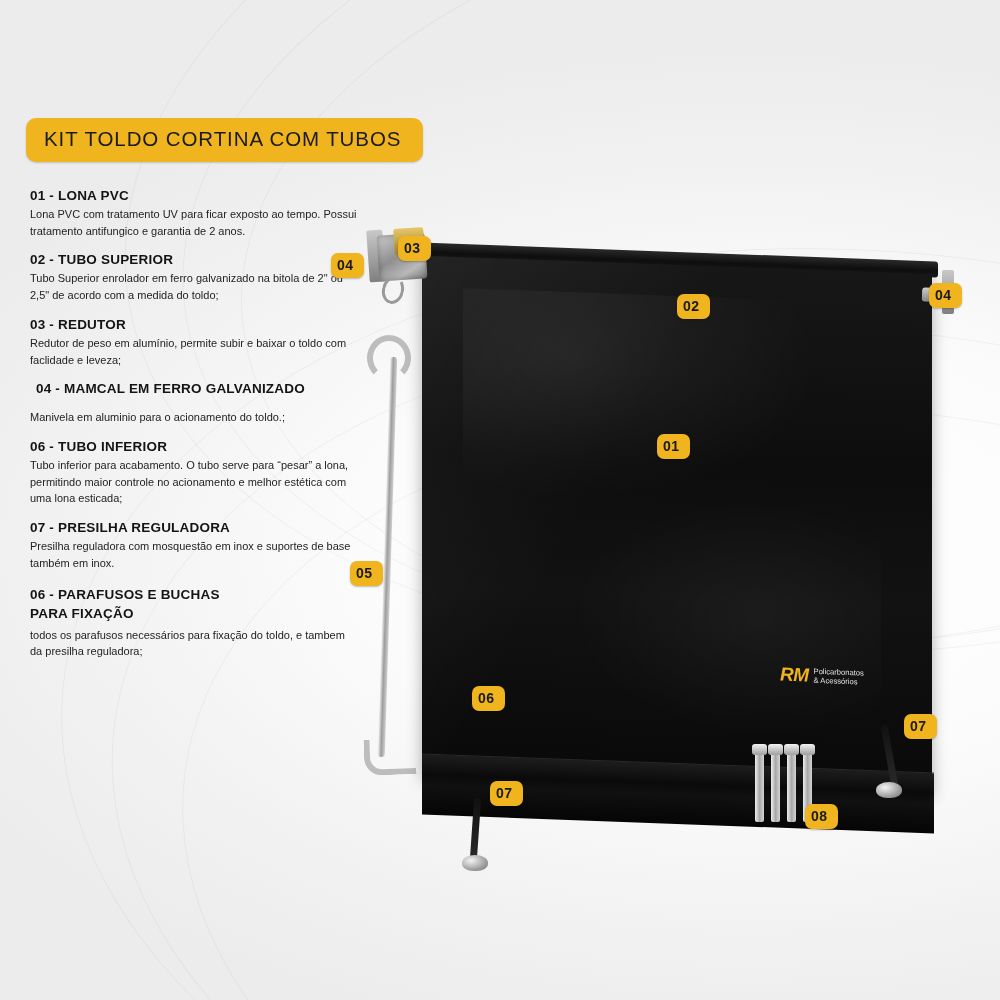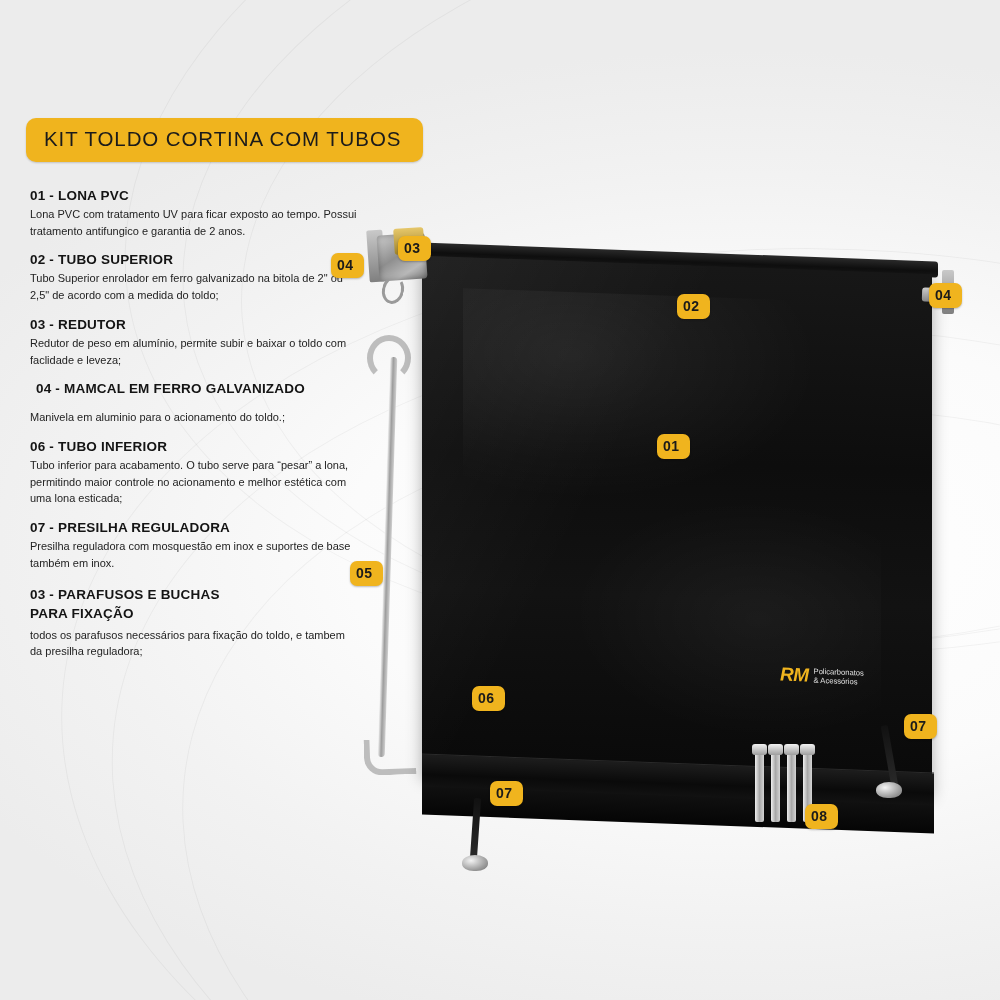--- a/index.html
+++ b/index.html
@@ -374,21 +374,21 @@
       <div class="legend-body">Tubo inferior para acabamento. O tubo serve para “pesar” a lona, permitindo maior controle no acionamento e melhor estética com uma lona esticada;</div>
     </div>
 
     <div class="legend-item">
       <div class="legend-head">07 - PRESILHA REGULADORA</div>
       <div class="legend-body">Presilha reguladora com mosquestão em inox e suportes de base também em inox.</div>
     </div>
 
     <div class="legend-item">
       <div class="legend-head two-line">
-        <div>03 - PARAFUSOS E BUCHAS</div>
+        <div>06 - PARAFUSOS E BUCHAS</div>
         <div>PARA FIXAÇÃO</div>
       </div>
       <div class="legend-body">todos os parafusos necessários para fixação do toldo, e tambem da presilha reguladora;</div>
     </div>
 
   </div>
 
   <div id="product">
 
     <div class="crank">

